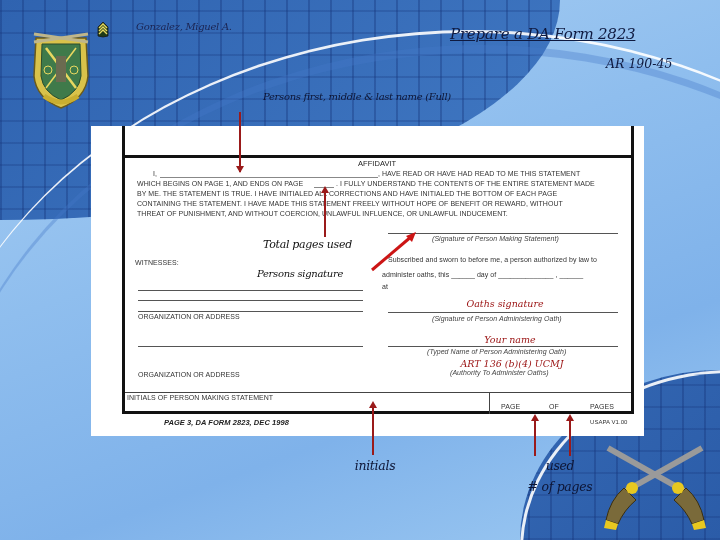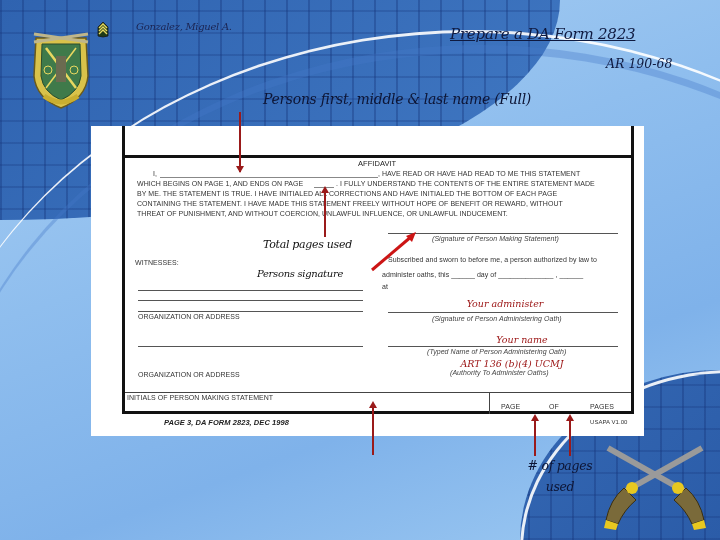--- a/index.html
+++ b/index.html
@@ -58,21 +58,21 @@
       font-size: 15px; color: #0f1a40; font-style: italic;
       font-family: "DejaVu Serif", serif; letter-spacing: -0.2px; text-decoration: underline;
     }
     .subtitle {
       position: absolute; left: 606px; top: 56px;
       font-size: 12.5px; color: #0f1a40; font-style: italic;
       font-family: "DejaVu Serif", serif;
     }
     .callout {
       position: absolute; color: #0d1535; font-style: italic;
-      font-family: "DejaVu Serif", serif; font-size: 14px; letter-spacing: -0.3px;
+      font-family: "DejaVu Serif", serif; font-size: 10px; letter-spacing: -0.3px;
     }
     .callout.center { text-align: center; line-height: 21px; font-size: 12.5px; }
     .red-note {
       position: absolute; color: #9a1111; font-style: italic;
       font-family: "DejaVu Serif", serif; font-size: 9.5px; text-align: center;
     }
 
     .form-sheet {
       position: absolute; left: 91px; top: 126px; width: 553px; height: 310px;
       background: #ffffff;
@@ -122,21 +122,21 @@
 
 <svg class="rank" viewBox="0 0 14 18">
   <path d="M2 7 L7 2 L12 7 L12 16 Q7 18 2 16 Z" fill="#1e3a18" stroke="#1a1a1a" stroke-width="0.8"></path>
   <path d="M3 8 L7 4 L11 8" fill="none" stroke="#e8d860" stroke-width="1.4"></path>
   <path d="M3 11 L7 7 L11 11" fill="none" stroke="#e8d860" stroke-width="1.4"></path>
   <path d="M3 14 L7 10 L11 14" fill="none" stroke="#e8d860" stroke-width="1.4"></path>
 </svg>
 
 <div class="author">Gonzalez, Miguel A.</div>
 <div class="title">Prepare a DA Form 2823</div>
-<div class="subtitle">AR 190-68</div>
+<div class="subtitle">AR 190-45</div>
 
 <div class="callout" style="left:263px; top:91px;">Persons first, middle &amp; last name (Full)</div>
 
 <div class="form-sheet"></div>
 <div class="form-frame"></div>
 <div class="form-topband"></div>
 
 <div class="ftxt" style="left:358px; top:159px; font-size:7.5px; color:#222;text-align:right;">AFFIDAVIT</div>
 
 <div class="ftxt" style="left:153px; top:170px;">I,</div>
@@ -155,28 +155,28 @@
 <div class="ftxt" style="left:135px; top:259px;">WITNESSES:</div>
 <div class="ftxt" style="left:388px; top:256px;">Subscribed and sworn to before me, a person authorized by law to</div>
 <div class="ftxt" style="left:382px; top:271px;">administer oaths, this ______ day of ______________ , ______</div>
 <div class="ftxt" style="left:382px; top:283px;">at</div>
 
 <div class="fline" style="left:138px; top:290px; width:225px;"></div>
 <div class="fline" style="left:138px; top:300px; width:225px;"></div>
 <div class="fline" style="left:138px; top:311px; width:225px;"></div>
 <div class="ftxt" style="left:138px; top:313px;">ORGANIZATION OR ADDRESS</div>
 
-<div class="red-note" style="left:440px; top:298px; width:130px;">Your administer</div>
+<div class="red-note" style="left:440px; top:298px; width:130px;">Oaths signature</div>
 <div class="fline" style="left:388px; top:312px; width:230px;"></div>
 <div class="ftxt it" style="left:432px; top:315px;">(Signature of Person Administering Oath)</div>
 
 <div class="fline" style="left:138px; top:346px; width:225px;"></div>
 <div class="ftxt" style="left:138px; top:371px;">ORGANIZATION OR ADDRESS</div>
 
-<div class="red-note" style="left:452px; top:334px; width:140px;">Your name</div>
+<div class="red-note" style="left:440px; top:334px; width:140px;">Your name</div>
 <div class="fline" style="left:388px; top:346px; width:230px;"></div>
 <div class="ftxt it" style="left:427px; top:348px;">(Typed Name of Person Administering Oath)</div>
 <div class="red-note" style="left:432px; top:358px; width:160px;">ART 136 (b)(4) UCMJ</div>
 <div class="ftxt it" style="left:450px; top:369px;">(Authority To Administer Oaths)</div>
 
 <div class="fline" style="left:125px; top:392px; width:506px; background:#444;"></div>
 <div class="vline" style="left:489px; top:392px; height:22px; background:#444;"></div>
 <div class="ftxt" style="left:127px; top:394px;">INITIALS OF PERSON MAKING STATEMENT</div>
 <div class="ftxt" style="left:501px; top:403px;">PAGE</div>
 <div class="ftxt" style="left:549px; top:403px;">OF</div>
@@ -202,24 +202,25 @@
 <div class="arrow-shaft" style="left:372px; top:405px; height:50px;"></div>
 <div class="arrow-head" style="left:369px; top:401px; border-bottom:7px solid #9a1a1a;"></div>
 
 <div class="arrow-shaft" style="left:534px; top:418px; height:38px;"></div>
 <div class="arrow-head" style="left:531px; top:414px; border-bottom:7px solid #9a1a1a;"></div>
 
 <div class="arrow-shaft" style="left:569px; top:418px; height:38px;"></div>
 <div class="arrow-head" style="left:566px; top:414px; border-bottom:7px solid #9a1a1a;"></div>
 
 <div class="callout center" style="left:335px; top:455px; width:80px;">
+  <div>initials</div>
 </div>
 <div class="callout center" style="left:510px; top:455px; width:100px;">
+  <div>used</div>
   <div># of pages</div>
-  <div>used</div>
 </div>
 
 <svg style="position:absolute; left:596px; top:440px; width:118px; height:90px;" viewBox="0 0 118 90">
   <line x1="12" y1="8" x2="90" y2="52" stroke="#9a9a9a" stroke-width="6"></line>
   <line x1="106" y1="8" x2="28" y2="52" stroke="#9a9a9a" stroke-width="6"></line>
   <path d="M28 48 Q14 60 10 80 L22 84 Q28 70 40 60 Z" fill="#7a6a3a" stroke="#3a2e10" stroke-width="1"></path>
   <path d="M90 48 Q104 60 108 80 L96 84 Q90 70 78 60 Z" fill="#7a6a3a" stroke="#3a2e10" stroke-width="1"></path>
   <path d="M10 80 L22 84 L20 90 L8 88 Z" fill="#e8c820"></path>
   <path d="M108 80 L96 84 L98 90 L110 88 Z" fill="#e8c820"></path>
   <circle cx="36" cy="48" r="6" fill="#e8c820"></circle>

